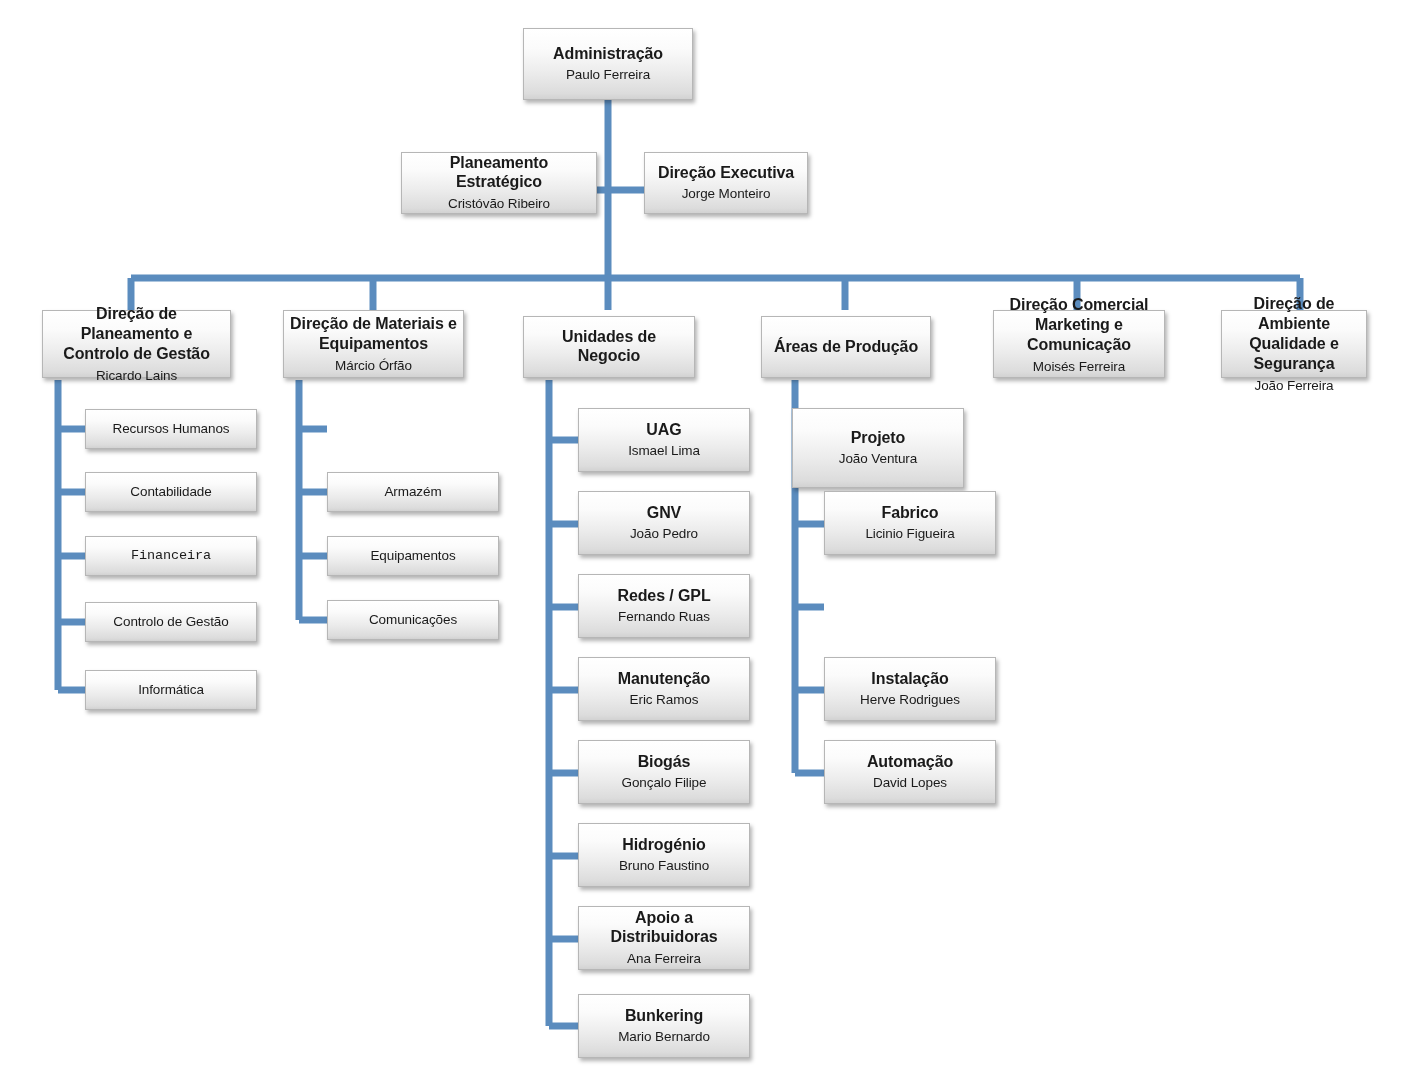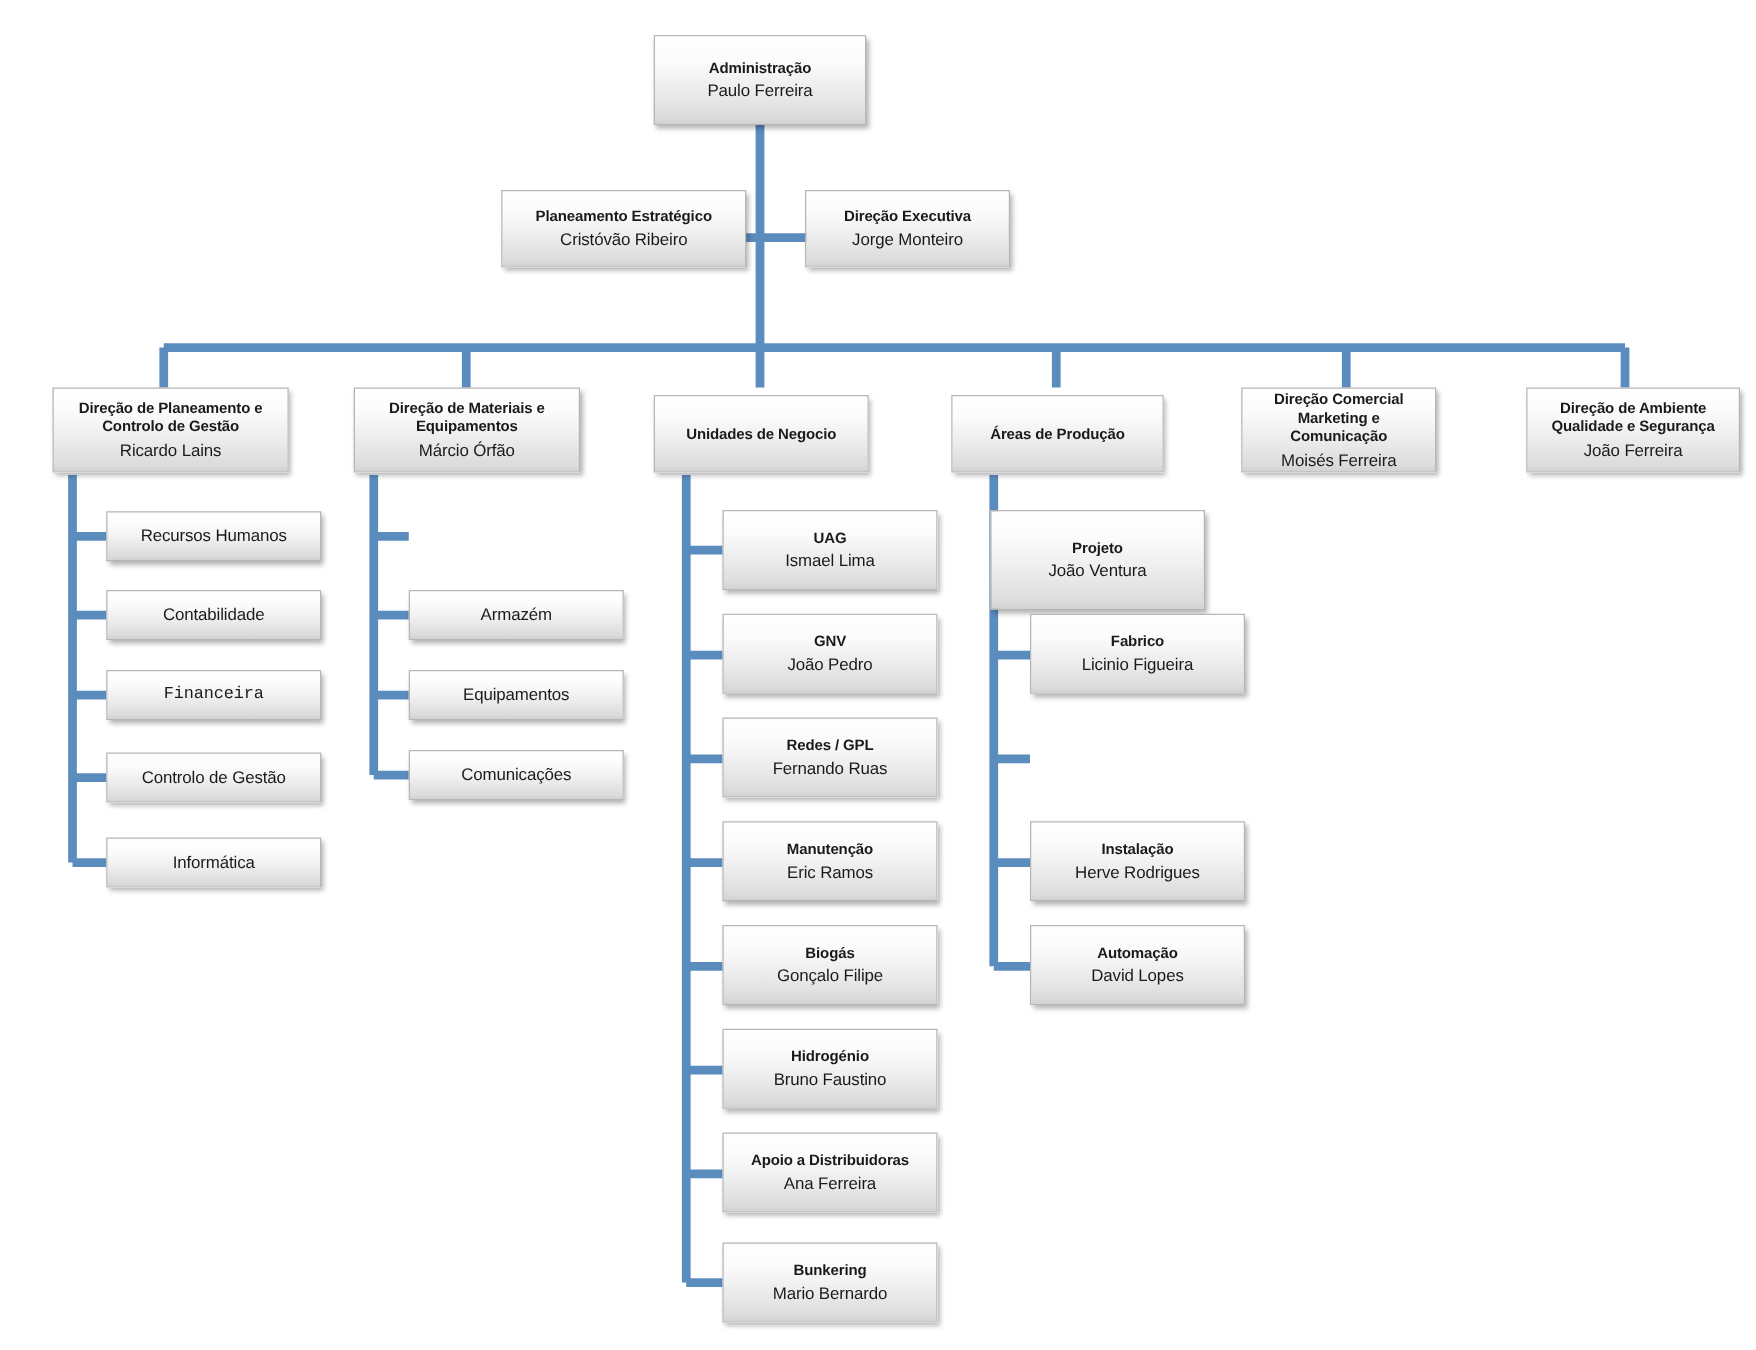--- a/index.html
+++ b/index.html
@@ -43,21 +43,21 @@
     align-items: center;
     justify-content: center;
     text-align: center;
     color: #1a1a1a;
     line-height: 1.18;
     padding: 2px 6px;
   }
 
   .node .title {
     font-weight: bold;
-    font-size: 12px;
+    font-size: 16px;
     letter-spacing: -0.1px;
     white-space: pre-line;
   }
   .node .person {
     font-weight: normal;
     font-size: 13.5px;
     margin-top: 4px;
     letter-spacing: -0.1px;
   }
   .node.leaf-plain .title {
@@ -147,27 +147,27 @@
   </div>
 
   <div class="node" style="left:523px; top:316px; width:172px; height:62px;">
     <div class="title">Unidades de Negocio</div>
   </div>
 
   <div class="node" style="left:761px; top:316px; width:170px; height:62px;">
     <div class="title">Áreas de Produção</div>
   </div>
 
-  <div class="node two-line" style="left:993px; top:310px; width:156px; height:68px;">
+  <div class="node two-line" style="left:993px; top:310px; width:172px; height:68px;justify-content:flex-end;">
     <div class="title">Direção Comercial
 Marketing e Comunicação</div>
     <div class="person">Moisés Ferreira</div>
   </div>
 
-  <div class="node two-line" style="left:1221px; top:310px; width:171px; height:68px;">
+  <div class="node two-line" style="left:1221px; top:310px; width:146px; height:68px;">
     <div class="title">Direção de Ambiente
 Qualidade e Segurança</div>
     <div class="person">João Ferreira</div>
   </div>
 
   <div class="node leaf-plain" style="left:85px; top:409px; width:172px; height:40px;">
     <div class="title">Recursos Humanos</div>
   </div>
   <div class="node leaf-plain" style="left:85px; top:472px; width:172px; height:40px;">
     <div class="title">Contabilidade</div>

